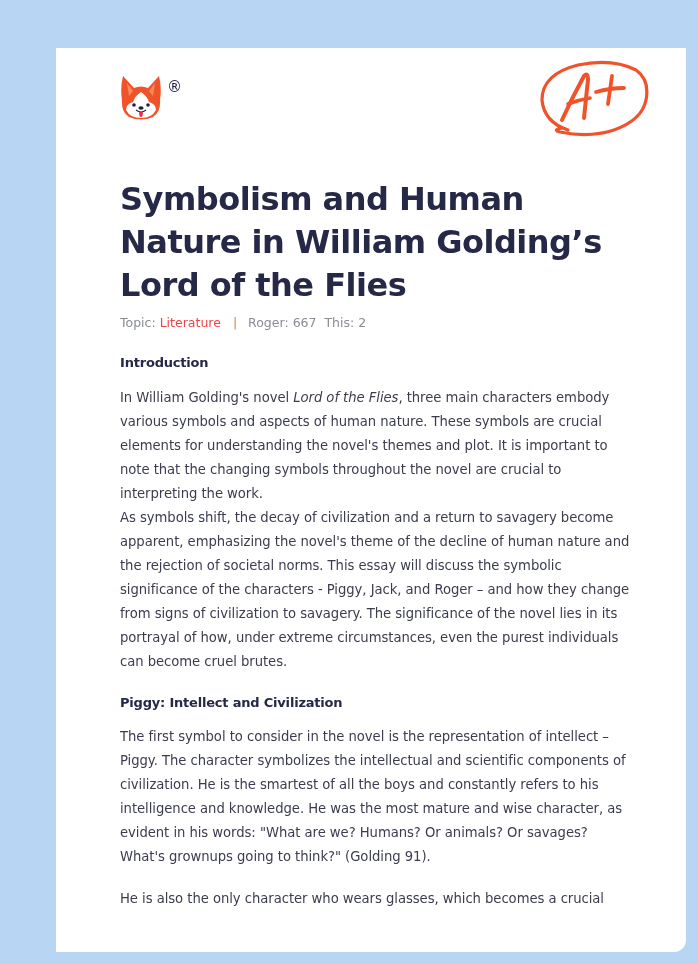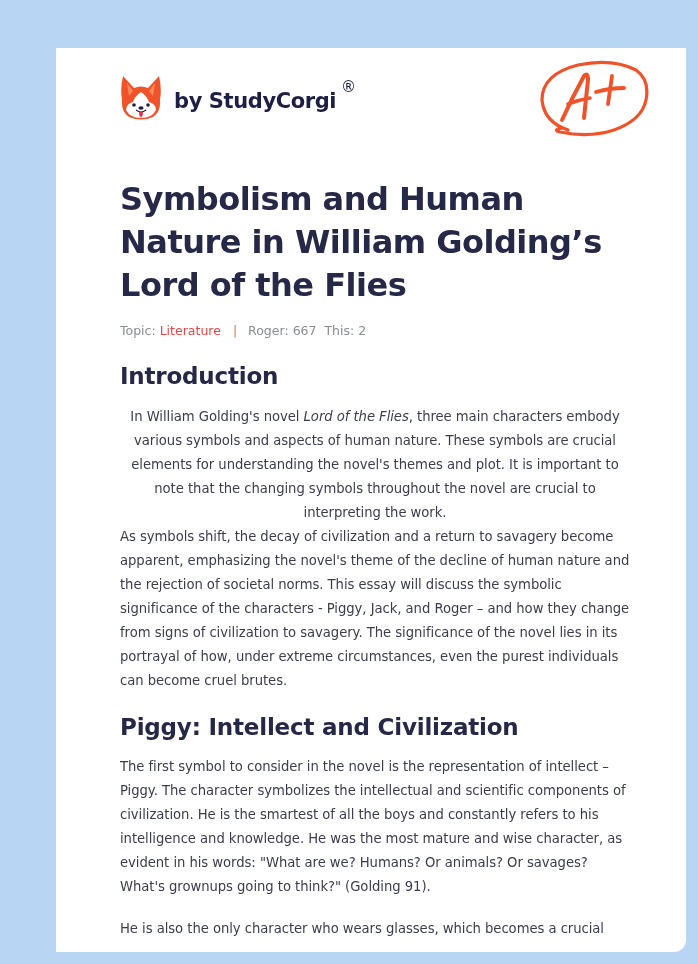--- a/index.html
+++ b/index.html
@@ -40,41 +40,41 @@
     }
     .content {
       position: absolute; left: 64px; top: 130px; width: 510px;
     }
     .title {
       font-family: "DejaVu Sans", sans-serif;
       font-weight: bold; font-size: 32px; line-height: 43px;
       color: #262847; letter-spacing: -0.5px;
     }
     .meta {
-      margin-top: 16px;
+      margin-top: 8px;
       font-family: "DejaVu Sans", sans-serif;
       font-size: 12.5px; color: #8a8c96;
       display: flex; align-items: center;
     }
     .meta .val { color: #ef4444; margin-left: 4px; }
     .meta .sep { color: #e07a4a; margin: 0 11px 0 12px; }
     .meta .gap { margin-left: 8px; }
     h2 {
       font-family: "DejaVu Sans", sans-serif;
-      font-weight: bold; font-size: 23px; color: #262847;
+      font-weight: bold; font-size: 13px; color: #262847;
       letter-spacing: -0.2px;
     }
     .h-intro { margin-top: 25px; }
     .h-piggy { margin-top: 21px; }
     p {
       font-family: "DejaVu Sans", sans-serif;
       font-size: 13.2px; line-height: 24px; color: #3b3d4f;
       letter-spacing: -0.05px;
     }
-    .p1 { margin-top: 16px; text-align: center; }
+    .p1 { margin-top: 16px; }
     .p2 { }
     .p3 { margin-top: 15px; }
     .p4 { margin-top: 18px; white-space: nowrap; }
     em { font-style: italic; }
   </style>
 </head>
 <body>
 
 <div class="card">
   <div class="header">
@@ -90,21 +90,20 @@
 
         <circle cx="14" cy="31" r="1.8" fill="#1d1f45"></circle>
         <circle cx="28" cy="31" r="1.8" fill="#1d1f45"></circle>
 
         <ellipse cx="21" cy="34" rx="2.6" ry="1.8" fill="#1d1f45"></ellipse>
 
         <path d="M16 36 Q21 40 26 36" stroke="#1d1f45" stroke-width="1.2" fill="none"></path>
 
         <path d="M19 38 Q19 43 21 43 Q23 43 23 38 Z" fill="#e5334b"></path>
       </svg>
-      <span class="brand">by StudyCorgi</span>
       <span class="reg">®</span>
     </div>
     <svg class="grade" viewBox="0 0 112 82">
       <path d="M30 72 Q6 64 4 42 Q4 16 40 7 Q74 0 98 12 Q112 22 108 42 Q104 62 76 72 Q52 80 22 74 Q14 72 24 70" stroke="#f0532a" stroke-width="3.2" fill="none" stroke-linecap="round"></path>
       <path d="M24 62 Q34 40 46 18 Q50 14 50 22 Q48 40 46 60" stroke="#f0532a" stroke-width="4" fill="none" stroke-linecap="round"></path>
       <path d="M30 46 Q40 42 52 40" stroke="#f0532a" stroke-width="3.6" fill="none" stroke-linecap="round"></path>
       <path d="M58 34 Q72 30 86 30" stroke="#f0532a" stroke-width="3.8" fill="none" stroke-linecap="round"></path>
       <path d="M74 18 Q72 32 70 46" stroke="#f0532a" stroke-width="3.8" fill="none" stroke-linecap="round"></path>
     </svg>
   </div>

